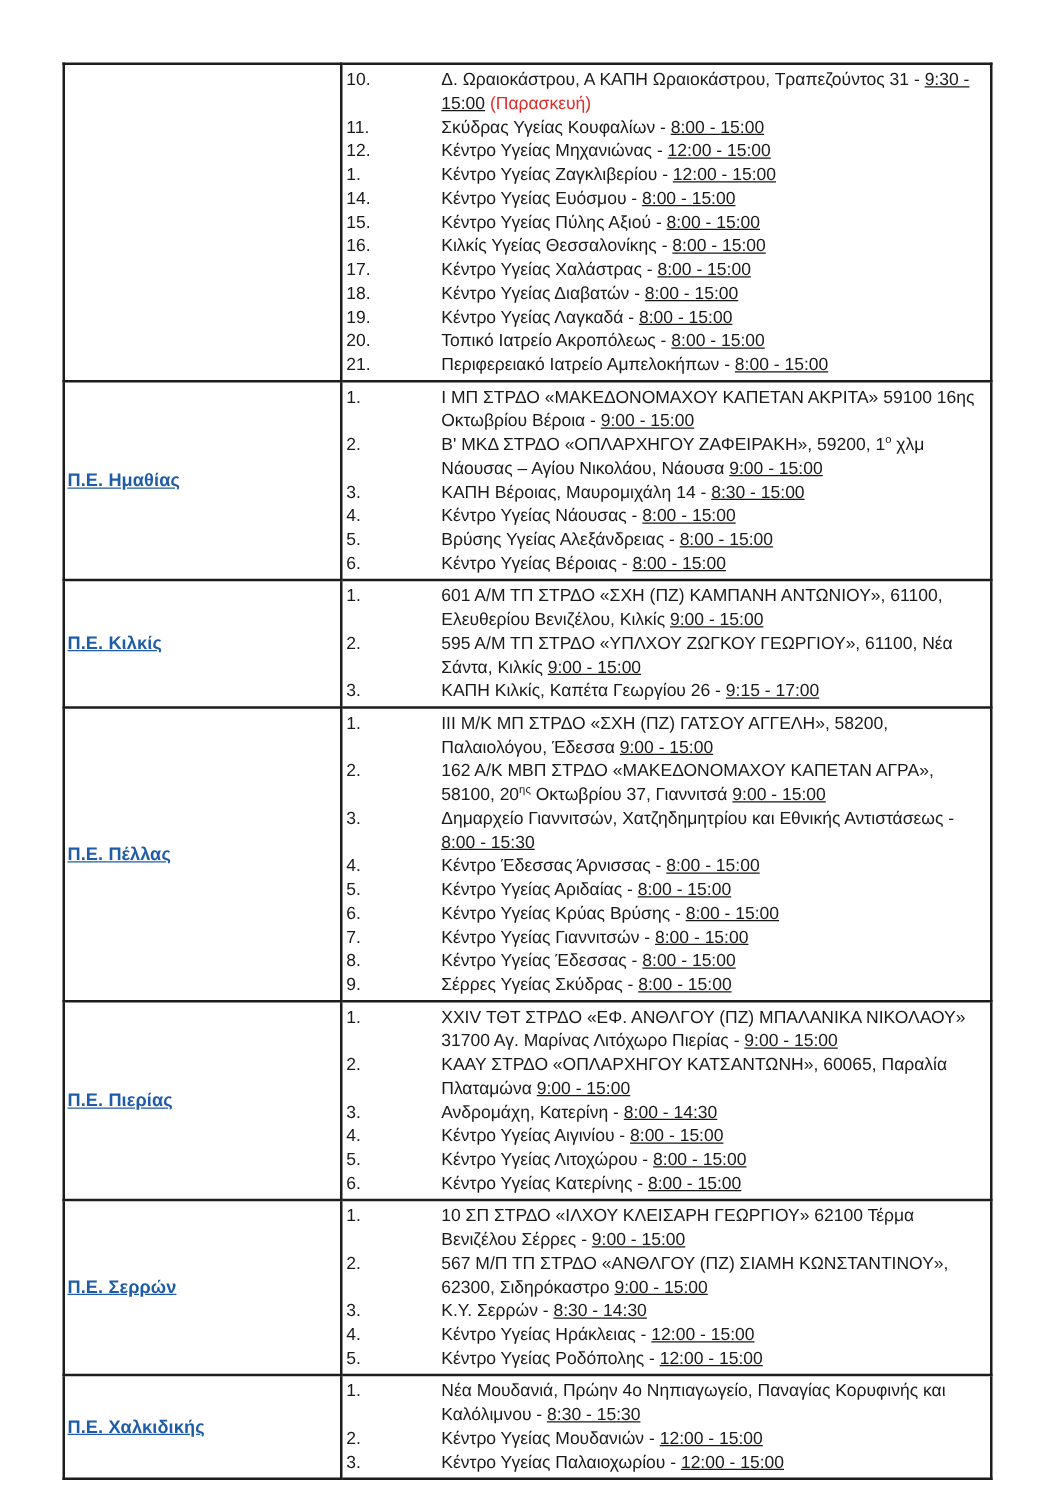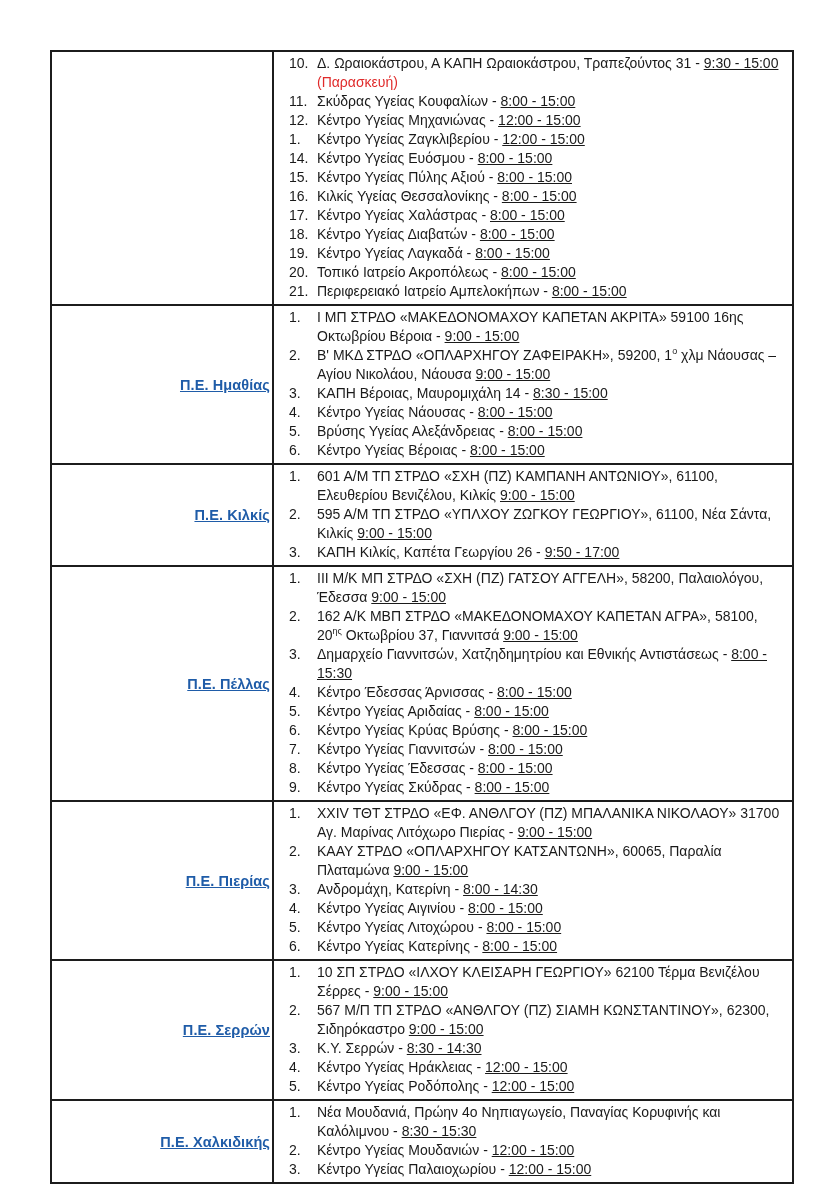--- a/index.html
+++ b/index.html
@@ -21,49 +21,50 @@
     left: 50px;
     top: 50px;
     width: 742px;
     border-collapse: collapse;
     table-layout: fixed;
   }
   table.schedule td {
     border: 2px solid #1c1c1c;
   }
   td.region-cell {
-    text-align: right;
+    text-align: left;
     vertical-align: middle;
     padding: 2px;
   }
   .region-link {
     color: #1f5ca8;
     font-weight: bold;
     font-size: 14.5px;
     text-decoration: underline;
     cursor: pointer;
     letter-spacing: 0.1px;
   }
   td.items-cell {
     vertical-align: top;
-    padding: 2px 8px 3px 12px;
+    padding: 2px 8px 3px 0;
   }
   .item {
     display: flex;
     font-size: 14px;
     line-height: 19px;
   }
   .item .num {
     flex: 0 0 31px;
     padding-left: 3px;
     box-sizing: border-box;
   }
   .item .content {
     flex: 1 1 auto;
     min-width: 0;
+    margin-left: 48px;
   }
   .u { text-decoration: underline; }
   .red { color: #e02b2b; }
   sup.sup {
     font-size: 9px;
     line-height: 0;
   }
 </style>
 </head>
 <body>
@@ -163,21 +164,21 @@
             <div class="item">
               <span class="num">1.</span>
               <span class="content"><span>601 Α/Μ ΤΠ ΣΤΡΔΟ «ΣΧΗ (ΠΖ) ΚΑΜΠΑΝΗ ΑΝΤΩΝΙΟΥ», 61100, Ελευθερίου Βενιζέλου, Κιλκίς </span><span class="u">9:00 - 15:00</span></span>
             </div>
             <div class="item">
               <span class="num">2.</span>
               <span class="content"><span>595 Α/Μ ΤΠ ΣΤΡΔΟ «ΥΠΛΧΟΥ ΖΩΓΚΟΥ ΓΕΩΡΓΙΟΥ», 61100, Νέα Σάντα, Κιλκίς </span><span class="u">9:00 - 15:00</span></span>
             </div>
             <div class="item">
               <span class="num">3.</span>
-              <span class="content"><span>ΚΑΠΗ Κιλκίς, Καπέτα Γεωργίου 26 - </span><span class="u">9:50 - 17:00</span></span>
+              <span class="content"><span>ΚΑΠΗ Κιλκίς, Καπέτα Γεωργίου 26 - </span><span class="u">9:15 - 17:00</span></span>
             </div>
           </td>
         </tr>
         <tr>
           <td class="region-cell"><span class="region-link">Π.Ε. Πέλλας</span></td>
           <td class="items-cell">
             <div class="item">
               <span class="num">1.</span>
               <span class="content"><span>ΙΙΙ Μ/Κ ΜΠ ΣΤΡΔΟ «ΣΧΗ (ΠΖ) ΓΑΤΣΟΥ ΑΓΓΕΛΗ», 58200, Παλαιολόγου, Έδεσσα </span><span class="u">9:00 - 15:00</span></span>
             </div>
@@ -204,21 +205,21 @@
             <div class="item">
               <span class="num">7.</span>
               <span class="content"><span>Κέντρο Υγείας Γιαννιτσών - </span><span class="u">8:00 - 15:00</span></span>
             </div>
             <div class="item">
               <span class="num">8.</span>
               <span class="content"><span>Κέντρο Υγείας Έδεσσας - </span><span class="u">8:00 - 15:00</span></span>
             </div>
             <div class="item">
               <span class="num">9.</span>
-              <span class="content"><span>Κέντρο Υγείας Σκύδρας - </span><span class="u">8:00 - 15:00</span></span>
+              <span class="content"><span>Σέρρες Υγείας Σκύδρας - </span><span class="u">8:00 - 15:00</span></span>
             </div>
           </td>
         </tr>
         <tr>
           <td class="region-cell"><span class="region-link">Π.Ε. Πιερίας</span></td>
           <td class="items-cell">
             <div class="item">
               <span class="num">1.</span>
               <span class="content"><span>XXIV ΤΘΤ ΣΤΡΔΟ «ΕΦ. ΑΝΘΛΓΟΥ (ΠΖ) ΜΠΑΛΑΝΙΚΑ ΝΙΚΟΛΑΟΥ» 31700 Αγ. Μαρίνας Λιτόχωρο Πιερίας - </span><span class="u">9:00 - 15:00</span></span>
             </div>

